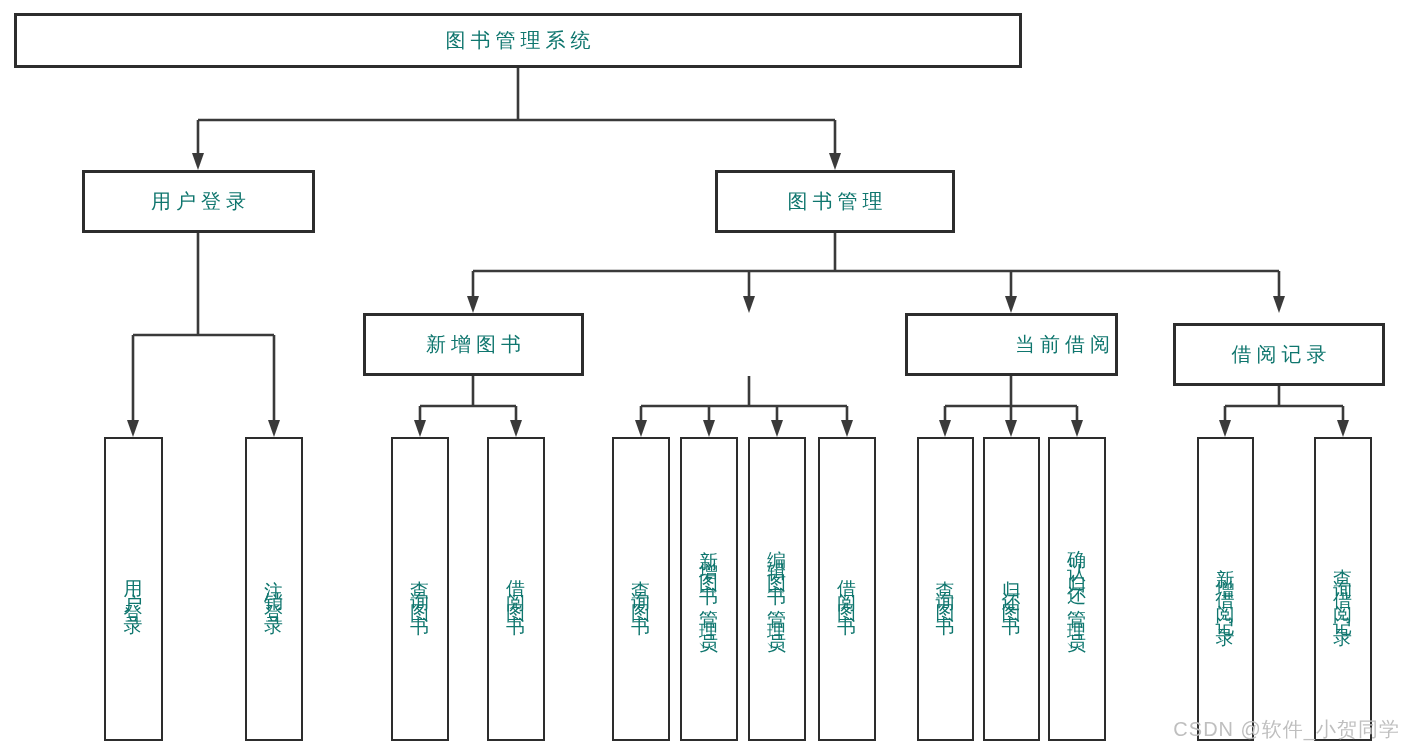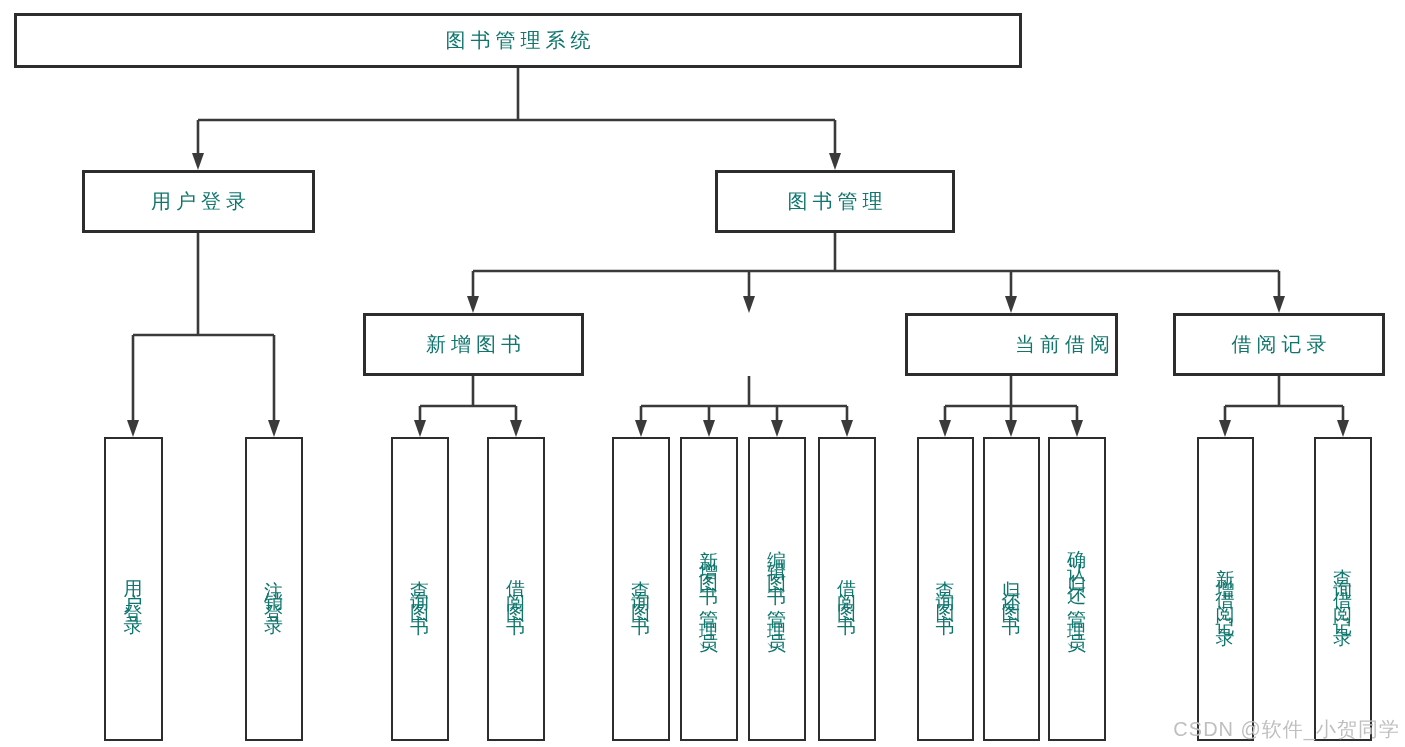--- a/index.html
+++ b/index.html
@@ -119,21 +119,21 @@
   <div class="node" style="left:715px; top:170px; width:240px; height:63px;">
     <span class="label">图书管理</span>
   </div>
 
   <div class="node" style="left:363px; top:313px; width:221px; height:63px;">
     <span class="label">新增图书</span>
   </div>
   <div class="node" style="left:905px; top:313px; width:213px; height:63px;justify-content:flex-end;">
     <span class="label">当前借阅</span>
   </div>
-  <div class="node" style="left:1173px; top:313px; width:212px; height:63px;">
+  <div class="node" style="left:1173px; top:323px; width:212px; height:63px;">
     <span class="label">借阅记录</span>
   </div>
 
   <div class="node leaf" style="left:104px; top:437px; width:59px; height:304px;">
     <span class="label">用户登录</span>
   </div>
   <div class="node leaf" style="left:245px; top:437px; width:58px; height:304px;">
     <span class="label">注销登录</span>
   </div>
   <div class="node leaf" style="left:391px; top:437px; width:58px; height:304px;">

